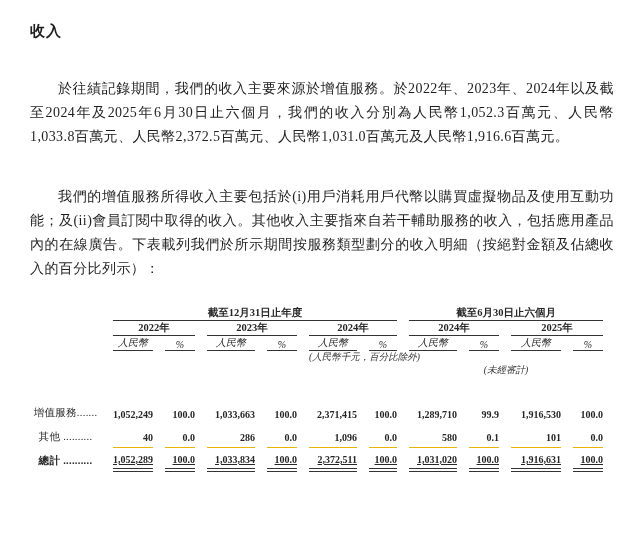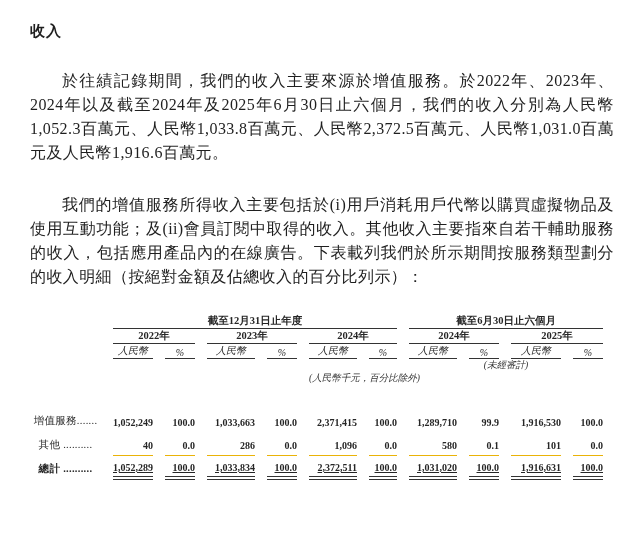--- a/index.html
+++ b/index.html
@@ -9,22 +9,22 @@
     background: #ffffff; color: #1f1f1f;
     font-family: "Liberation Serif", "DejaVu Serif", serif;
   }
   .page { position: relative; width: 640px; height: 534px; background: #ffffff; }
 
   .heading {
     margin: 22px 0 0 30px;
     font-size: 15px; font-weight: 700; letter-spacing: 1px;
   }
   .para {
-    margin: 28px 26px 0 30px;
-    font-size: 16px; line-height: 24px;
+    margin: 36px 26px 0 30px;
+    font-size: 14px; line-height: 24px;
     text-align: justify; text-indent: 2em;
     letter-spacing: 0.4px;
   }
 
   
   .rev-table {
     table-layout: fixed; width: 597px;
     margin: 25px 0 0 18px;
     border-collapse: separate; border-spacing: 12px 0;
     font-size: 10px; color: #262626;
@@ -103,27 +103,27 @@
         <td class="sub-cell">人民幣</td>
         <td class="sub-cell">%</td>
         <td class="sub-cell">人民幣</td>
         <td class="sub-cell">%</td>
         <td class="sub-cell">人民幣</td>
         <td class="sub-cell">%</td>
         <td class="sub-cell">人民幣</td>
         <td class="sub-cell">%</td>
       </tr>
       <tr>
-        <td colspan="7"></td>
-        <td colspan="4" class="note-cell">(未經審計)</td>
-      </tr>
-      <tr>
         <td colspan="5"></td>
         <td colspan="2" class="note-cell">(人民幣千元，百分比除外)</td>
         <td colspan="4"></td>
+      </tr>
+      <tr>
+        <td colspan="7"></td>
+        <td colspan="4" class="note-cell">(未經審計)</td>
       </tr>
       <tr class="spacer-row">
         <td colspan="11"></td>
       </tr>
     </tbody>
     <tbody>
         <tr class="data-row normal">
           <td class="rowlabel">增值服務.......</td>
           <td class="num">1,052,249</td>
           <td class="num">100.0</td>

